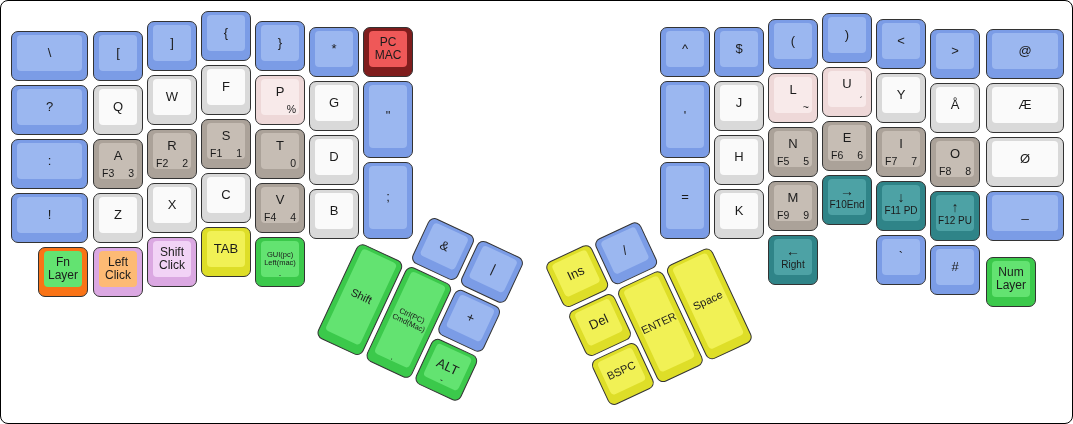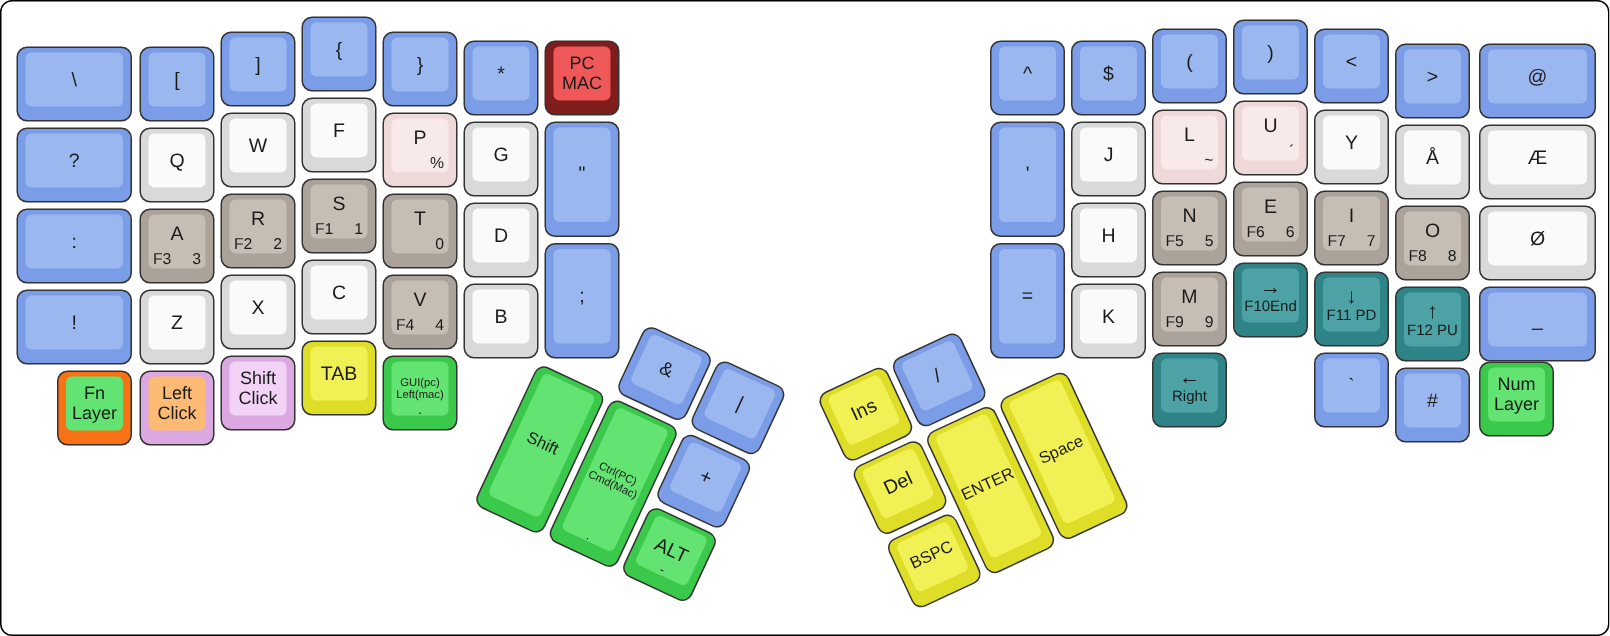--- a/index.html
+++ b/index.html
@@ -446,19 +446,19 @@
     <div class="key" style="left: 985px; top: 136px; width: 78px; height: 50px; background: rgb(217, 217, 217);">
       <div class="cap" style="background: rgb(250, 250, 250);">
         <div class="lg">Ø</div>
       </div>
     </div>
     <div class="key" style="left: 985px; top: 190px; width: 78px; height: 50px; background: rgb(123, 156, 230);">
       <div class="cap" style="background: rgb(155, 183, 240);">
         <div class="lg">_</div>
       </div>
     </div>
-    <div class="key" style="left: 985px; top: 240px; width: 50px; height: 50px; background: rgb(59, 201, 75);">
+    <div class="key" style="left: 985px; top: 256px; width: 50px; height: 50px; background: rgb(59, 201, 75);">
       <div class="cap" style="background: rgb(99, 227, 113);">
         <div class="ln">Num</div>
         <div class="ln">Layer</div>
       </div>
     </div>
   </div>
 
 </body></html>

